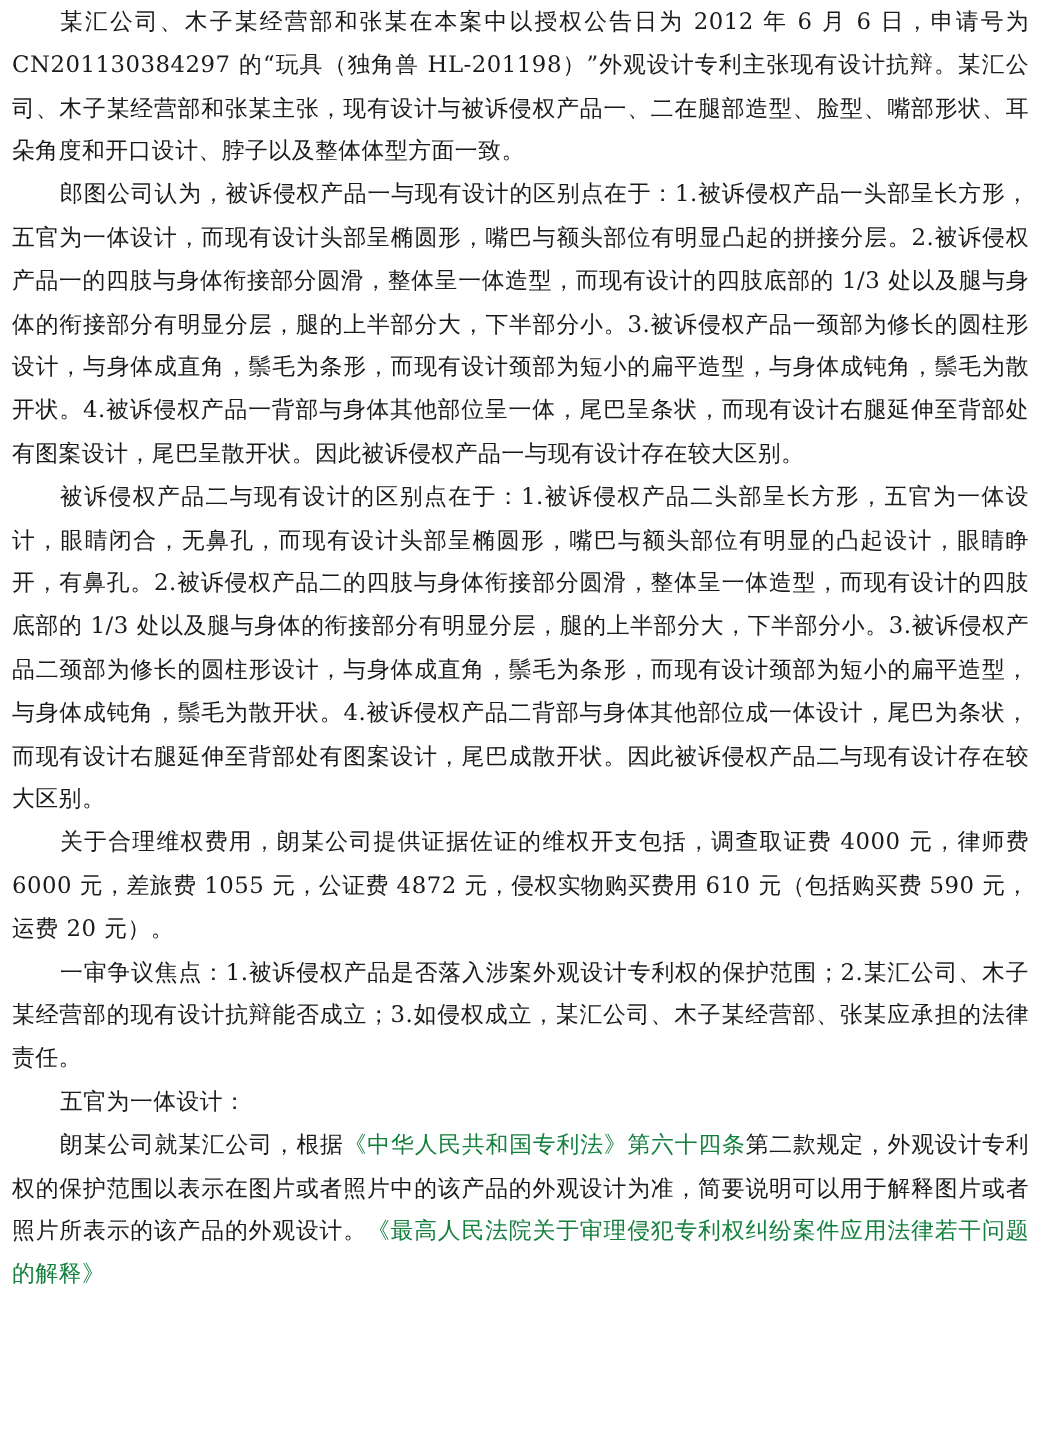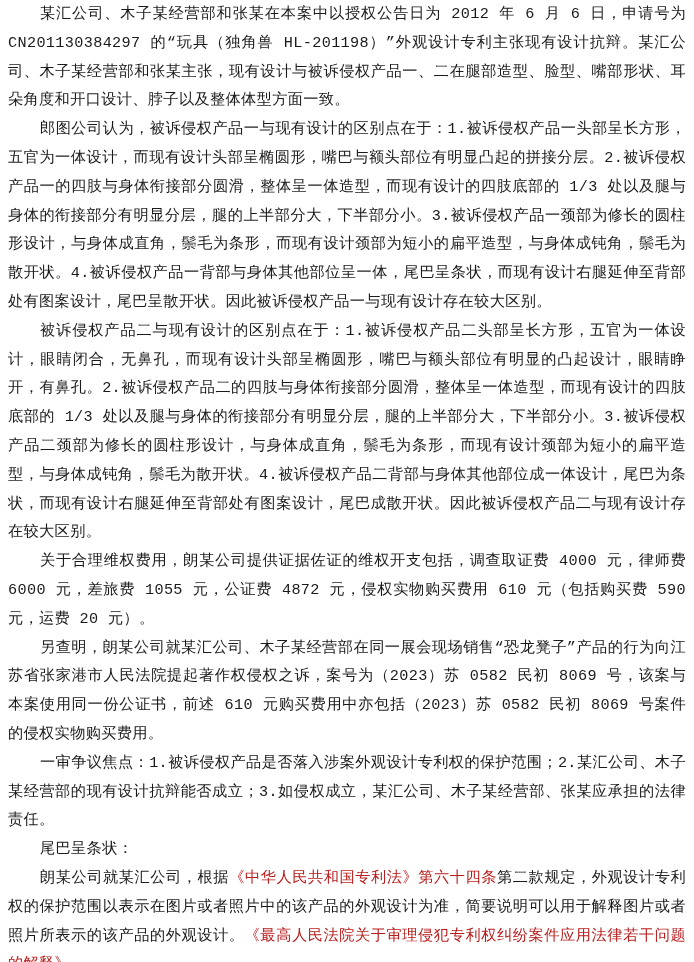--- a/index.html
+++ b/index.html
@@ -11,45 +11,41 @@
     font-size: 15.2px;
     line-height: 28.8px;
     color: #1a1a1a;
     margin-top: 0px;
   }
   .doc p {
     margin: 0;
     text-indent: 32px;
     text-align: justify;
     letter-spacing: 0.35px;
-    font-family: Liberation Mono, monospace;
   }
-  .doc .link { color: #b91c1c; text-decoration: none; cursor: pointer; }
+  .doc .link { color: #15803d; text-decoration: none; cursor: pointer; }
 </style>
 </head>
 <body>
 
 <div class="doc">
   <p>
     <span>某汇公司、木子某经营部和张某在本案中以授权公告日为 2012 年 6 月 6 日，申请号为 CN201130384297 的“玩具（独角兽 HL-201198）”外观设计专利主张现有设计抗辩。某汇公司、木子某经营部和张某主张，现有设计与被诉侵权产品一、二在腿部造型、脸型、嘴部形状、耳朵角度和开口设计、脖子以及整体体型方面一致。</span>
   </p>
   <p>
     <span>郎图公司认为，被诉侵权产品一与现有设计的区别点在于：1.被诉侵权产品一头部呈长方形，五官为一体设计，而现有设计头部呈椭圆形，嘴巴与额头部位有明显凸起的拼接分层。2.被诉侵权产品一的四肢与身体衔接部分圆滑，整体呈一体造型，而现有设计的四肢底部的 1/3 处以及腿与身体的衔接部分有明显分层，腿的上半部分大，下半部分小。3.被诉侵权产品一颈部为修长的圆柱形设计，与身体成直角，鬃毛为条形，而现有设计颈部为短小的扁平造型，与身体成钝角，鬃毛为散开状。4.被诉侵权产品一背部与身体其他部位呈一体，尾巴呈条状，而现有设计右腿延伸至背部处有图案设计，尾巴呈散开状。因此被诉侵权产品一与现有设计存在较大区别。</span>
   </p>
   <p>
     <span>被诉侵权产品二与现有设计的区别点在于：1.被诉侵权产品二头部呈长方形，五官为一体设计，眼睛闭合，无鼻孔，而现有设计头部呈椭圆形，嘴巴与额头部位有明显的凸起设计，眼睛睁开，有鼻孔。2.被诉侵权产品二的四肢与身体衔接部分圆滑，整体呈一体造型，而现有设计的四肢底部的 1/3 处以及腿与身体的衔接部分有明显分层，腿的上半部分大，下半部分小。3.被诉侵权产品二颈部为修长的圆柱形设计，与身体成直角，鬃毛为条形，而现有设计颈部为短小的扁平造型，与身体成钝角，鬃毛为散开状。4.被诉侵权产品二背部与身体其他部位成一体设计，尾巴为条状，而现有设计右腿延伸至背部处有图案设计，尾巴成散开状。因此被诉侵权产品二与现有设计存在较大区别。</span>
   </p>
   <p>
     <span>关于合理维权费用，朗某公司提供证据佐证的维权开支包括，调查取证费 4000 元，律师费 6000 元，差旅费 1055 元，公证费 4872 元，侵权实物购买费用 610 元（包括购买费 590 元，运费 20 元）。</span>
   </p>
   <p>
-    <span>另查明，朗某公司就某汇公司、木子某经营部在同一展会现场销售“恐龙凳子”产品的行为向江苏省张家港市人民法院提起著作权侵权之诉，案号为（2023）苏 0582 民初 8069 号，该案与本案使用同一份公证书，前述 610 元购买费用中亦包括（2023）苏 0582 民初 8069 号案件的侵权实物购买费用。</span>
-  </p>
-  <p>
     <span>一审争议焦点：1.被诉侵权产品是否落入涉案外观设计专利权的保护范围；2.某汇公司、木子某经营部的现有设计抗辩能否成立；3.如侵权成立，某汇公司、木子某经营部、张某应承担的法律责任。</span>
   </p>
   <p>
-    <span>尾巴呈条状：</span>
+    <span>五官为一体设计：</span>
   </p>
   <p>
     <span>朗某公司就某汇公司，根据</span><a class="link">《中华人民共和国专利法》</a><a class="link">第六十四条</a><span>第二款规定，外观设计专利权的保护范围以表示在图片或者照片中的该产品的外观设计为准，简要说明可以用于解释图片或者照片所表示的该产品的外观设计。</span><a class="link">《最高人民法院关于审理侵犯专利权纠纷案件应用法律若干问题的解释》</a>
   </p>
 </div>
 
 </body></html>

